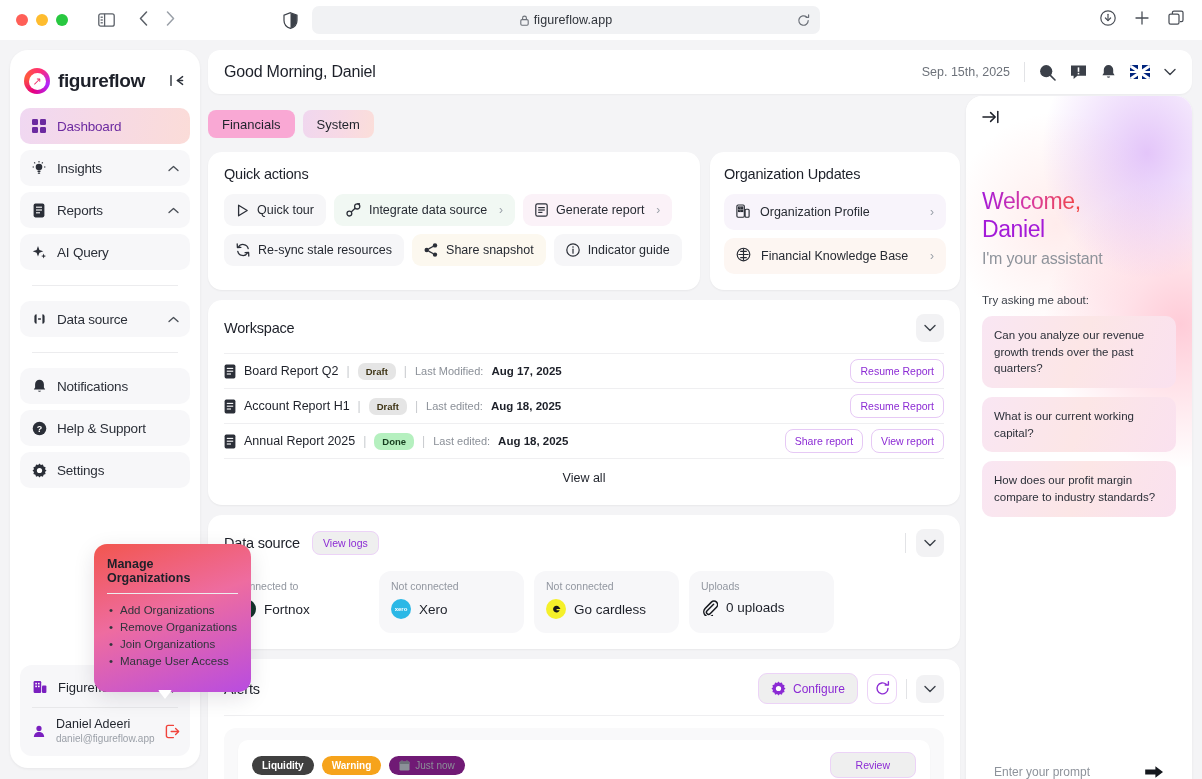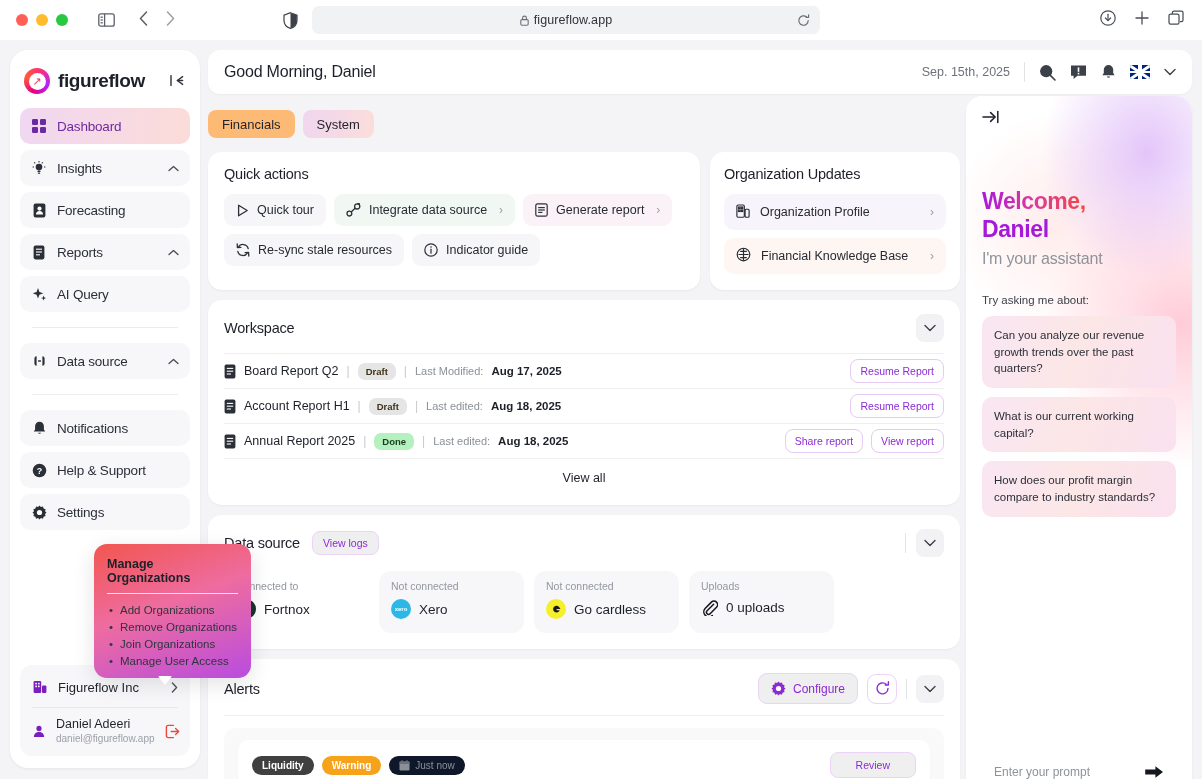--- a/index.html
+++ b/index.html
@@ -76,21 +76,21 @@
   .org-name { font-size: 13px; color: #1f232b; }
   .org-div { height: 1px; background: #e8e8ea; margin: 0 12px; }
   .user-row { height: 46px; display: flex; align-items: center; padding: 0 12px; gap: 10px; }
   .user-name { font-size: 12.5px; color: #1f232b; line-height: 1.25; }
   .user-mail { font-size: 10px; color: #9ba0a8; line-height: 1.25; }
   .logout { margin-left: auto; color: #f0443c; display:flex; cursor:pointer; }
 
   
   .tooltip {
     position: absolute; left: 95px; top: 505px; width: 155px;
-    background: #fff; border-radius: 12px; padding: 12px 12px 8px;
+    background: #fff; border-radius: 12px; padding: 12px 12px 22px;
     box-shadow: 0 6px 22px rgba(30,20,45,.13);
     z-index: 40;
   }
   .tooltip::before {
     content: ""; position: absolute; inset: -1.3px; border-radius: 13px; z-index: -1;
     background: linear-gradient(160deg, #f2564e 0%, #ee6ca0 45%, #b84ce0 100%);
   }
   .tooltip-title { font-size: 12.5px; font-weight: 600; color: #1d2029; padding-bottom: 8px; }
   .tooltip-div { height: 1px; background: #ededef; margin-bottom: 7px; }
   .tooltip ul { list-style: none; }
@@ -125,21 +125,21 @@
     position: relative;
   }
   .flag::before, .flag::after {
     content:""; position:absolute; left:-4px; top:6px; width:28px; height:2.5px; background:#fff;
     transform: rotate(34deg);
   }
   .flag::after { transform: rotate(-34deg); }
 
   .tabs { display: flex; gap: 8px; margin-top: 16px; }
   .tab { height: 28px; padding: 0 14px; border-radius: 8px; display:flex; align-items:center;
-         font-size: 13px; color: #1f232b; background:#fdba74; cursor: pointer; }
+         font-size: 13px; color: #1f232b; background:#f9a8d4; cursor: pointer; }
   .tab.accent { background: linear-gradient(100deg, #f0d7ef 0%, #f7d9e5 55%, #fbded9 100%); }
 
   .card { background: #fff; border-radius: 14px; box-shadow: 0 1px 2px rgba(16,18,24,.05); }
   .card-title { font-size: 14.5px; color: #1d2029; letter-spacing: -.2px; }
 
   .row-2 { display: flex; gap: 10px; margin-top: 14px; }
   .qa-card { width: 492px; padding: 14px 16px 16px; }
   .qa-rows { margin-top: 12px; display: flex; flex-direction: column; gap: 8px; }
   .qa-line { display: flex; gap: 8px; }
   .pill {
@@ -210,41 +210,41 @@
              display:flex; align-items:center; gap:7px; cursor:pointer; }
   .ref-btn { width: 30px; height: 30px; border:1px solid #ecd3f7; border-radius:9px; color:#8c2bd4;
              display:flex; align-items:center; justify-content:center; cursor:pointer; }
   .al-divider { height:1px; background:#efeff1; margin: 11px 0 12px; }
   .alert-box { background:#f9f9fa; border-radius:12px; padding:12px 14px 16px; }
   .alert-inner { background:#fff; border-radius:10px; padding:12px 14px 14px; box-shadow: 0 1px 2px rgba(16,18,24,.04); }
   .al-tags { display:flex; align-items:center; gap:8px; }
   .tag { font-size:10px; font-weight:700; color:#fff; border-radius:10px; padding:4px 10px; }
   .tag.liquidity { background:#404040; }
   .tag.warning { background:#f6a31b; }
-  .tag.time { background:#0f172a; color:#8b9098; font-weight:500; display:flex; align-items:center; gap:5px; }
+  .tag.time { background:#701a75; color:#8b9098; font-weight:500; display:flex; align-items:center; gap:5px; }
   .review-btn { margin-left:auto; font-size:10.5px; color:#8c2bd4; border:1px solid #ecd3f7;
                 border-radius:8px; padding:6px 25px; cursor:pointer; }
 
   
   .assistant {
     position: absolute; left: 966px; top: 56px; width: 226px; height: 713px;
     background: #fff; border-radius: 16px; overflow: hidden;
     box-shadow: 0 1px 3px rgba(16,18,24,.06);
   }
   .assist-bg {
     position:absolute; inset:0;
     background:
       radial-gradient(150px 180px at 80% 8%, rgba(205,150,245,.55), transparent 70%),
       radial-gradient(190px 200px at 95% 32%, rgba(255,170,190,.6), transparent 72%),
       radial-gradient(150px 160px at 40% 18%, rgba(255,200,200,.35), transparent 70%),
       #fff;
   }
   .assist-content { position: relative; padding: 14px 16px 0; }
   .assist-expand { color: #1d2029; display:flex; cursor:pointer; }
-  .welcome { margin-top: 63px; font-size: 23px; font-weight: 700; line-height: 1.22; letter-spacing: -.4px; }
+  .welcome { margin-top: 63px; font-size: 23px; font-weight: 400; line-height: 1.22; letter-spacing: -.4px; }
   .welcome .l1 { background: linear-gradient(95deg, #a41ad8 0%, #d83ba0 48%, #f2473f 100%);
                  -webkit-background-clip: text; background-clip: text; color: transparent; }
   .welcome .l2 { color: #a41ad8; display:block; }
   .assist-sub { margin-top: 7px; font-size: 16px; color: #8e939b; letter-spacing: -.2px; }
   .assist-desc { margin-top: 28px; font-size: 11.5px; color: #3c414a; line-height: 1.55; }
   .assist-try { margin-top: 26px; font-size: 11.5px; color: #3c414a; }
   .chips { margin-top: 10px; display: flex; flex-direction: column; gap: 9px; }
   .chip { border-radius: 10px; padding: 11px 12px; font-size: 11.5px; color: #2b2f38; line-height: 1.45;
           background: linear-gradient(110deg, #f9e6f3 0%, #fce6e6 50%, #fae1ef 100%); cursor: pointer; }
   .prompt-wrap { position: absolute; left: 16px; bottom: 18px; width: 194px; }
@@ -375,30 +375,20 @@
             </svg>
         </span>
         <span class="nav-label">Insights</span>
         <span class="chev">
           <svg width="11" height="7" viewBox="0 0 11 7" fill="none" stroke="currentColor" stroke-width="1.3" stroke-linecap="round" stroke-linejoin="round">
               <polyline points="1,5.6 5.5,1.4 10,5.6"></polyline>
             </svg>
         </span>
       </div>
 
-      <div class="nav-item">
-        <span class="nav-icon">
-          <svg width="13" height="15" viewBox="0 0 13 15" fill="currentColor">
-              <rect x="0.6" y="0.6" width="11.8" height="13.8" rx="2"></rect>
-              <circle cx="6.5" cy="5.6" r="2.1" fill="#fff"></circle>
-              <path d="M3 11.6 a3.5 3.5 0 0 1 7 0 z" fill="#fff"></path>
-            </svg>
-        </span>
-        <span class="nav-label">Forecasting</span>
-      </div>
 
       <div class="nav-item">
         <span class="nav-icon">
           <svg width="12" height="15" viewBox="0 0 12 15" fill="currentColor">
               <rect x="0.6" y="0.6" width="10.8" height="13.8" rx="1.8"></rect>
               <line x1="3" y1="4.2" x2="9" y2="4.2" stroke="#fff" stroke-width="1.1"></line>
               <line x1="3" y1="7" x2="9" y2="7" stroke="#fff" stroke-width="1.1"></line>
               <line x1="3" y1="9.8" x2="7" y2="9.8" stroke="#fff" stroke-width="1.1"></line>
             </svg>
         </span>
@@ -611,20 +601,32 @@
               <span class="ic">
                   <svg width="14" height="14" viewBox="0 0 14 14" fill="none" stroke="currentColor" stroke-width="1.3" stroke-linecap="round" stroke-linejoin="round">
                     <path d="M12.2 5.6 A5.3 5.3 0 0 0 2.4 4.2"></path>
                     <polyline points="1.2,1 1.4,4.5 4.9,4.3"></polyline>
                     <path d="M1.8 8.4 A5.3 5.3 0 0 0 11.6 9.8"></path>
                     <polyline points="12.8,13 12.6,9.5 9.1,9.7"></polyline>
                   </svg>
                 </span>
               <span>Re-sync stale resources</span>
             </div>
+            <div class="pill bg-yellow">
+              <span class="ic">
+                  <svg width="14" height="14" viewBox="0 0 14 14" fill="currentColor">
+                    <circle cx="11" cy="2.4" r="2.2"></circle>
+                    <circle cx="2.8" cy="7" r="2.3"></circle>
+                    <circle cx="11" cy="11.6" r="2.2"></circle>
+                    <line x1="4.6" y1="5.9" x2="9.4" y2="3.2" stroke="currentColor" stroke-width="1.3"></line>
+                    <line x1="4.6" y1="8.1" x2="9.4" y2="10.8" stroke="currentColor" stroke-width="1.3"></line>
+                  </svg>
+                </span>
+              <span>Share snapshot</span>
+            </div>
             <div class="pill bg-grey">
               <span class="ic">
                   <svg width="14" height="14" viewBox="0 0 14 14" fill="none" stroke="currentColor" stroke-width="1.2">
                     <circle cx="7" cy="7" r="6.2"></circle>
                     <line x1="7" y1="6.2" x2="7" y2="10.2" stroke-linecap="round"></line>
                     <circle cx="7" cy="4" r="0.8" fill="currentColor" stroke="none"></circle>
                   </svg>
                 </span>
               <span>Indicator guide</span>
             </div>

